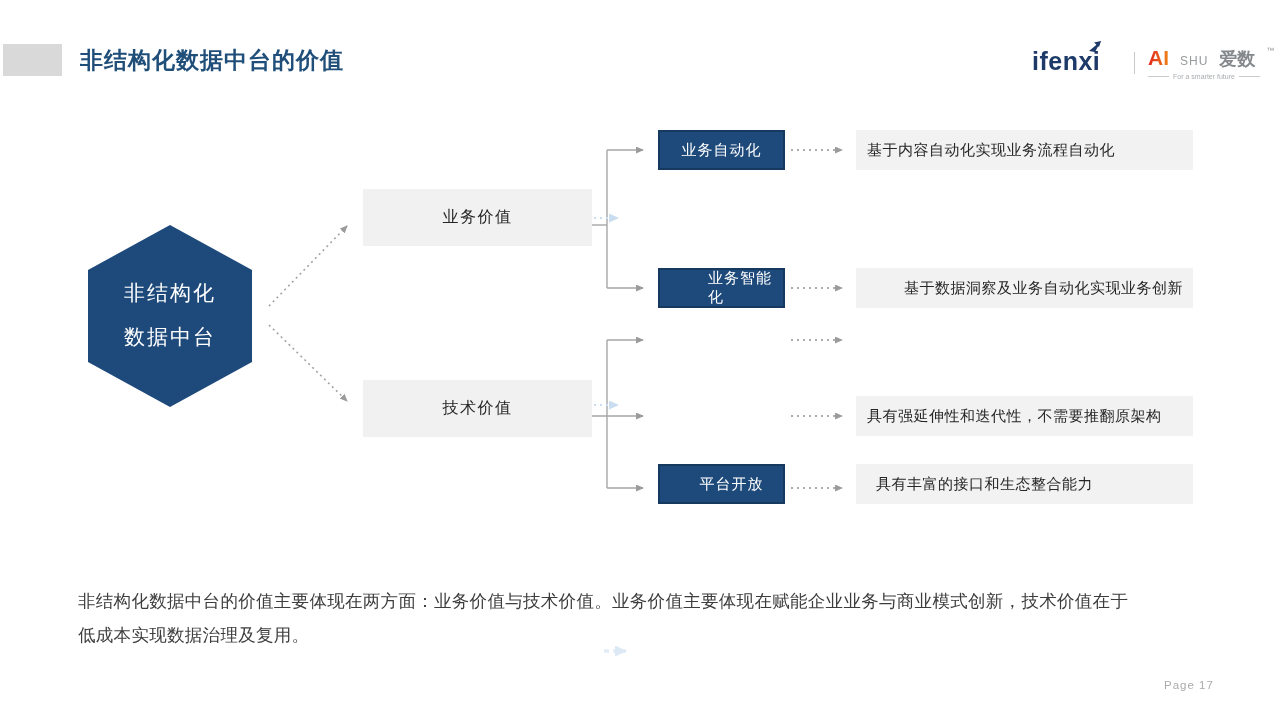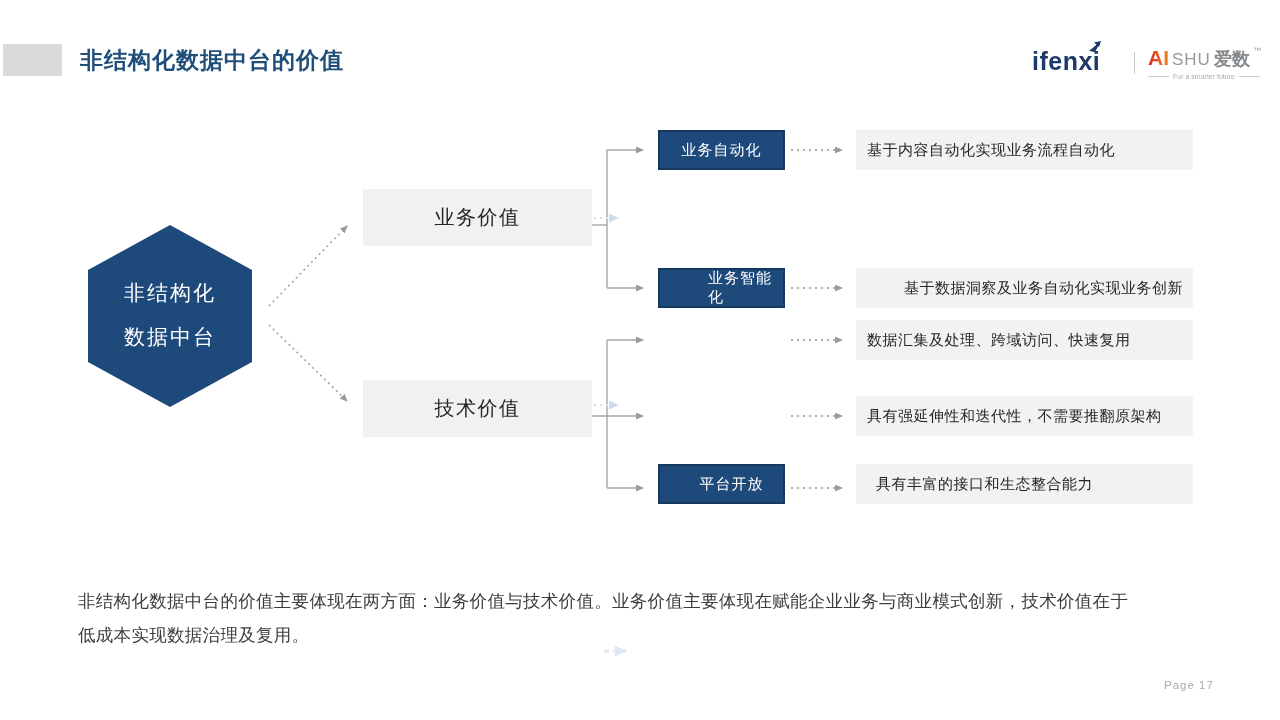--- a/index.html
+++ b/index.html
@@ -8,32 +8,32 @@
     font-family:"Liberation Sans","DejaVu Sans",sans-serif; overflow:hidden;
     margin:0 auto;
   }
   
   .title-deco{position:absolute;left:3px;top:44px;width:59px;height:32px;background:#D9D9D9;}
   .page-title{position:absolute;left:80px;top:45px;margin:0;font-size:23px;font-weight:700;color:#1F4E79;letter-spacing:1px;}
   .ifenxi{position:absolute;left:1032px;top:47px;font-size:25px;font-weight:800;color:#1E3A68;letter-spacing:0.5px;}
   .ifenxi-arrow{position:absolute;right:-3px;top:-7px;}
   .logo-divider{position:absolute;left:1134px;top:52px;width:1px;height:22px;background:#C9C9C9;}
   .aishu{position:absolute;left:1148px;top:46px;width:112px;}
-  .aishu-main{display:flex;align-items:baseline;gap:3px;white-space:nowrap;}
+  .aishu-main{display:flex;align-items:baseline;gap:11px;white-space:nowrap;}
   .aishu-ai{font-size:21px;font-weight:800;color:#E1251B;background:linear-gradient(90deg,#E1251B,#F08519);-webkit-background-clip:text;background-clip:text;-webkit-text-fill-color:transparent;}
-  .aishu-shu{font-size:17px;color:#97999B;letter-spacing:1px;}
+  .aishu-shu{font-size:12px;color:#97999B;letter-spacing:1px;}
   .aishu-cn{font-size:18px;color:#85898C;font-weight:700;}
   .aishu-tm{font-size:8px;color:#97999B;align-self:flex-start;}
   .aishu-tagline{margin-top:2px;display:flex;align-items:center;gap:4px;font-size:7px;color:#A9ADB0;white-space:nowrap;}
   .aishu-tagline .dash{flex:1;height:1px;background:#C8CBCD;}
   
   .hex-svg{position:absolute;left:86px;top:221px;}
   .hex-text{position:absolute;left:88px;top:222px;width:164px;height:186px;display:flex;flex-direction:column;align-items:center;justify-content:center;row-gap:16px;color:#FFFFFF;font-size:21px;letter-spacing:2px;}
   
-  .cat{position:absolute;left:363px;width:229px;height:57px;background:#F1F1F1;display:flex;align-items:center;justify-content:center;font-size:20px;color:#262626;letter-spacing:1.5px;}
+  .cat{position:absolute;left:363px;width:229px;height:57px;background:#F1F1F1;display:flex;align-items:center;justify-content:center;font-size:16px;color:#262626;letter-spacing:1.5px;}
   .cat-biz{top:189px;} .cat-tech{top:380px;}
   
   .bbox{position:absolute;left:658px;width:127px;height:40px;background:#1E4A7B;border:2px solid #16395F;box-sizing:border-box;display:flex;align-items:center;justify-content:center;color:#FFFFFF;font-size:15px;letter-spacing:1px;}
   .dbox{position:absolute;left:856px;width:337px;height:40px;background:#F2F2F2;box-sizing:border-box;display:flex;align-items:center;padding-left:11px;color:#262626;font-size:15px;letter-spacing:0.5px;}
   .r0{top:130px;} .r1{top:268px;padding-left:48px;} .r2{top:320px;} .r3{top:396px;} .r4{top:464px;padding-left:20px;}
   
   .connectors{position:absolute;left:0;top:0;}
   
   .footer-text{position:absolute;left:78px;top:584px;width:1130px;font-size:17.5px;line-height:34px;color:#3D3D3D;letter-spacing:0.3px;}
   .page-num{position:absolute;left:1164px;top:679px;font-size:11.5px;color:#ABABAB;letter-spacing:1px;}
@@ -115,21 +115,20 @@
 
   <div class="cat cat-biz">业务价值</div>
   <div class="cat cat-tech">技术价值</div>
 
   <div class="bbox r0">业务自动化</div>
   <div class="dbox r0">基于内容自动化实现业务流程自动化</div>
 
   <div class="bbox r1">业务智能化</div>
   <div class="dbox r1">基于数据洞察及业务自动化实现业务创新</div>
 
-  <div class="dbox r2">数据汇集及处理、跨域访问、快速复用</div>
 
   <div class="dbox r3">具有强延伸性和迭代性，不需要推翻原架构</div>
 
   <div class="bbox r4">平台开放</div>
   <div class="dbox r4">具有丰富的接口和生态整合能力</div>
 
   <div class="footer-text">
     <div>非结构化数据中台的价值主要体现在两方面：业务价值与技术价值。业务价值主要体现在赋能企业业务与商业模式创新，技术价值在于</div>
     <div>低成本实现数据治理及复用。</div>
   </div>

